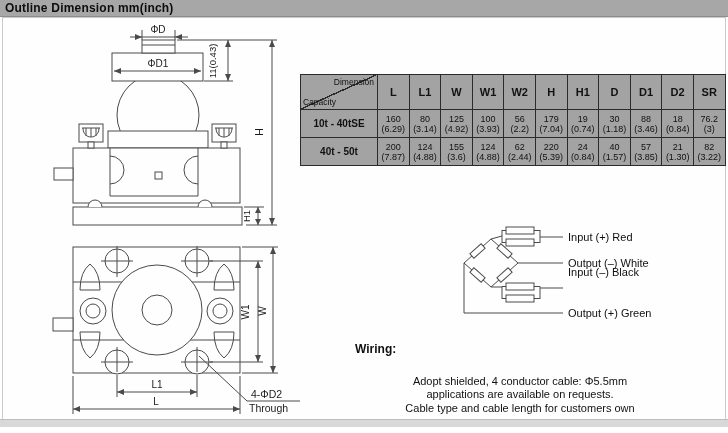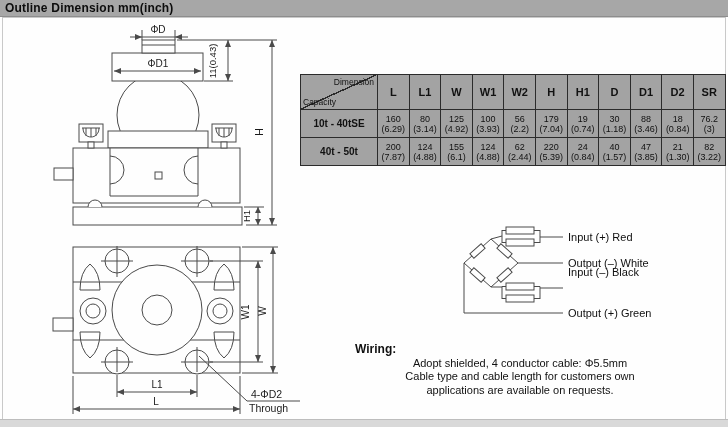--- a/index.html
+++ b/index.html
@@ -23,21 +23,21 @@
   .dim-table .row-label{font-size:10px;font-weight:bold;text-align:center;}
   .dim-table .val{height:27px;font-size:9px;line-height:10px;}
   .corner{position:relative;width:75px;height:34px;
           background:linear-gradient(to bottom right,transparent calc(50% - 0.7px),#2b2b2b calc(50% - 0.7px),#2b2b2b calc(50% + 0.7px),transparent calc(50% + 0.7px));}
   .corner .c-top{position:absolute;top:2px;right:2px;font-size:8.5px;}
   .corner .c-bot{position:absolute;bottom:2px;left:2px;font-size:8.5px;}
   
   .wire-label{position:absolute;left:568px;font-size:11px;white-space:nowrap;color:#0f0f0f;}
   
   .wiring{position:absolute;left:355px;top:342px;width:330px;}
-  .wiring .head{font-size:12px;font-weight:bold;margin-bottom:1px;}
+  .wiring .head{font-size:12px;font-weight:bold;margin-bottom:19px;}
   .wiring .line{font-size:11px;line-height:13.4px;text-align:center;}
 </style>
 </head>
 <body>
 
 <div id="page">
 
   <div class="title-bar">
     <span>Outline Dimension mm(inch)</span>
   </div>
@@ -270,21 +270,21 @@
       <td class="val">
             <div>200</div>
             <div>(7.87)</div>
           </td>
       <td class="val">
             <div>124</div>
             <div>(4.88)</div>
           </td>
       <td class="val">
             <div>155</div>
-            <div>(6.1)</div>
+            <div>(3.6)</div>
           </td>
       <td class="val">
             <div>124</div>
             <div>(4.88)</div>
           </td>
       <td class="val">
             <div>62</div>
             <div>(2.44)</div>
           </td>
       <td class="val">
@@ -293,21 +293,21 @@
           </td>
       <td class="val">
             <div>24</div>
             <div>(0.84)</div>
           </td>
       <td class="val">
             <div>40</div>
             <div>(1.57)</div>
           </td>
       <td class="val">
-            <div>47</div>
+            <div>57</div>
             <div>(3.85)</div>
           </td>
       <td class="val">
             <div>21</div>
             <div>(1.30)</div>
           </td>
       <td class="val">
             <div>82</div>
             <div>(3.22)</div>
           </td>
@@ -349,18 +349,18 @@
     <polyline points="464,263 464,313 563,313"></polyline>
   </svg>
   <div class="wire-label" style="top:231px">Input (+) Red</div>
   <div class="wire-label" style="top:257px">Output (–) White</div>
   <div class="wire-label" style="top:266px">Input (–) Black</div>
   <div class="wire-label" style="top:307px">Output (+) Green</div>
 
   <div class="wiring">
     <div class="head">Wiring:</div>
     <div class="line">Adopt shielded, 4 conductor cable: Φ5.5mm</div>
+    <div class="line">applications are available on requests.</div>
     <div class="line">Cable type and cable length for customers own</div>
-    <div class="line">applications are available on requests.</div>
   </div>
 
   <div class="bottom-strip"></div>
 </div>
 
 </body></html>

